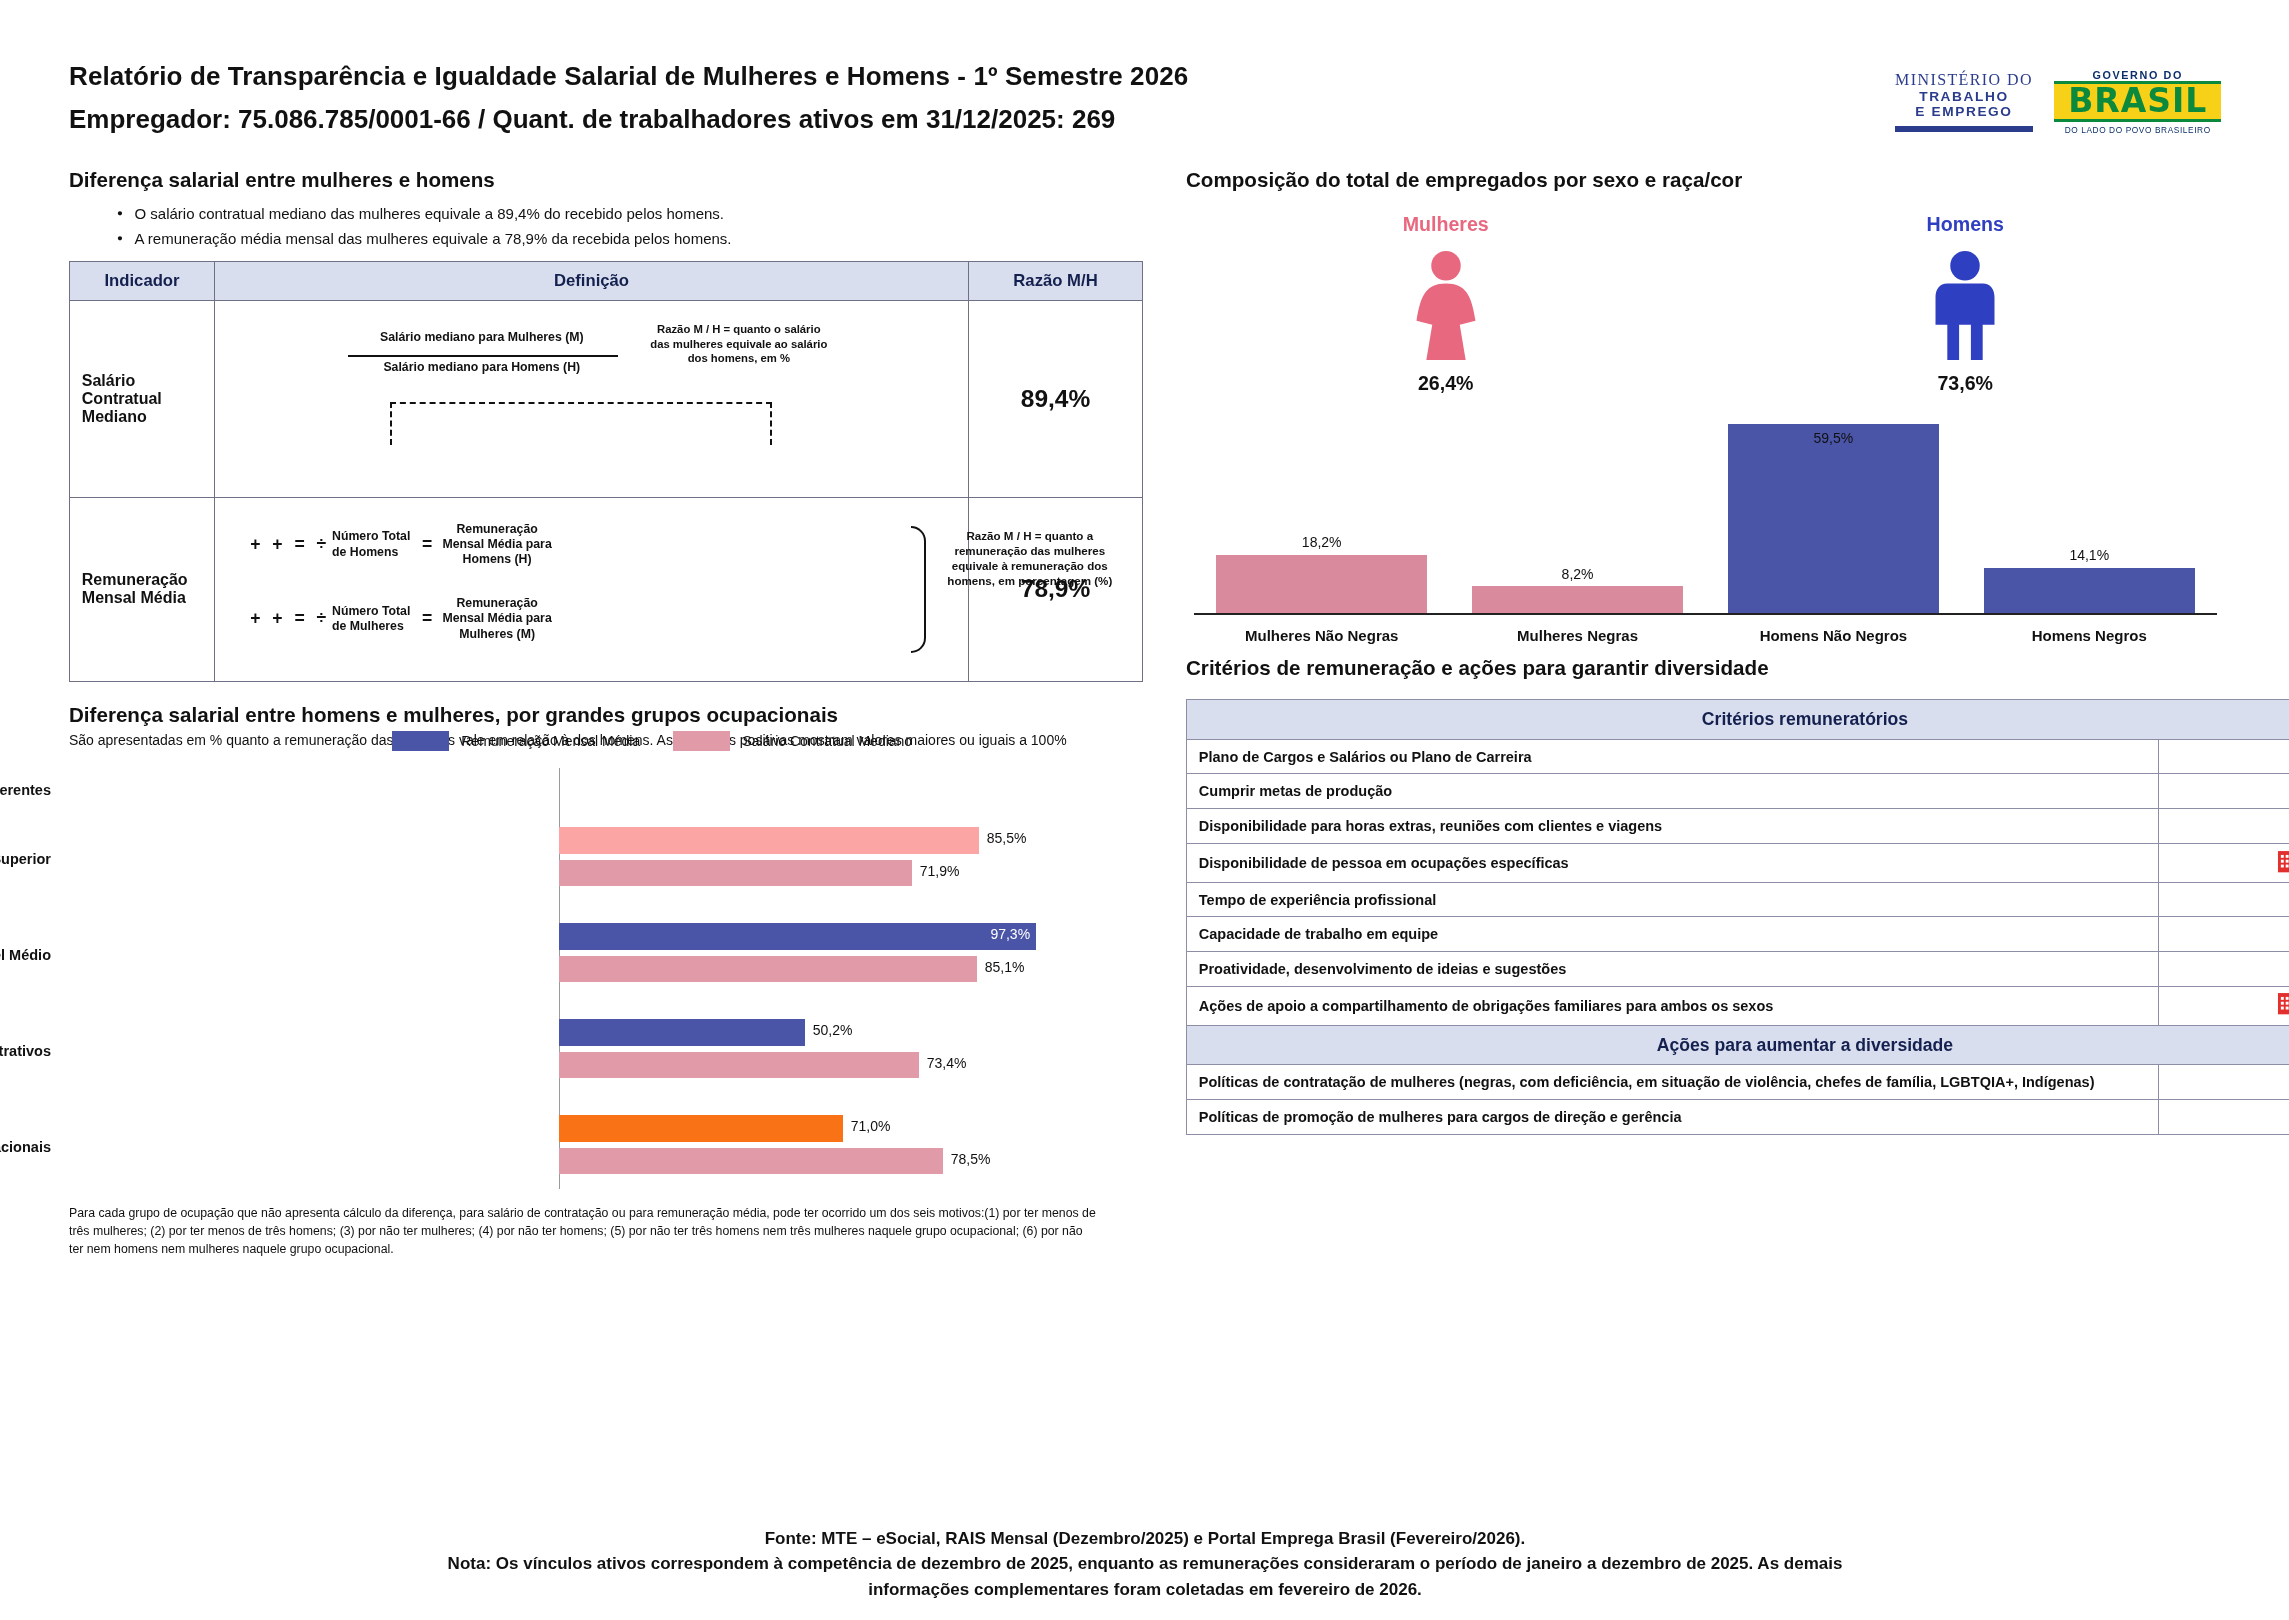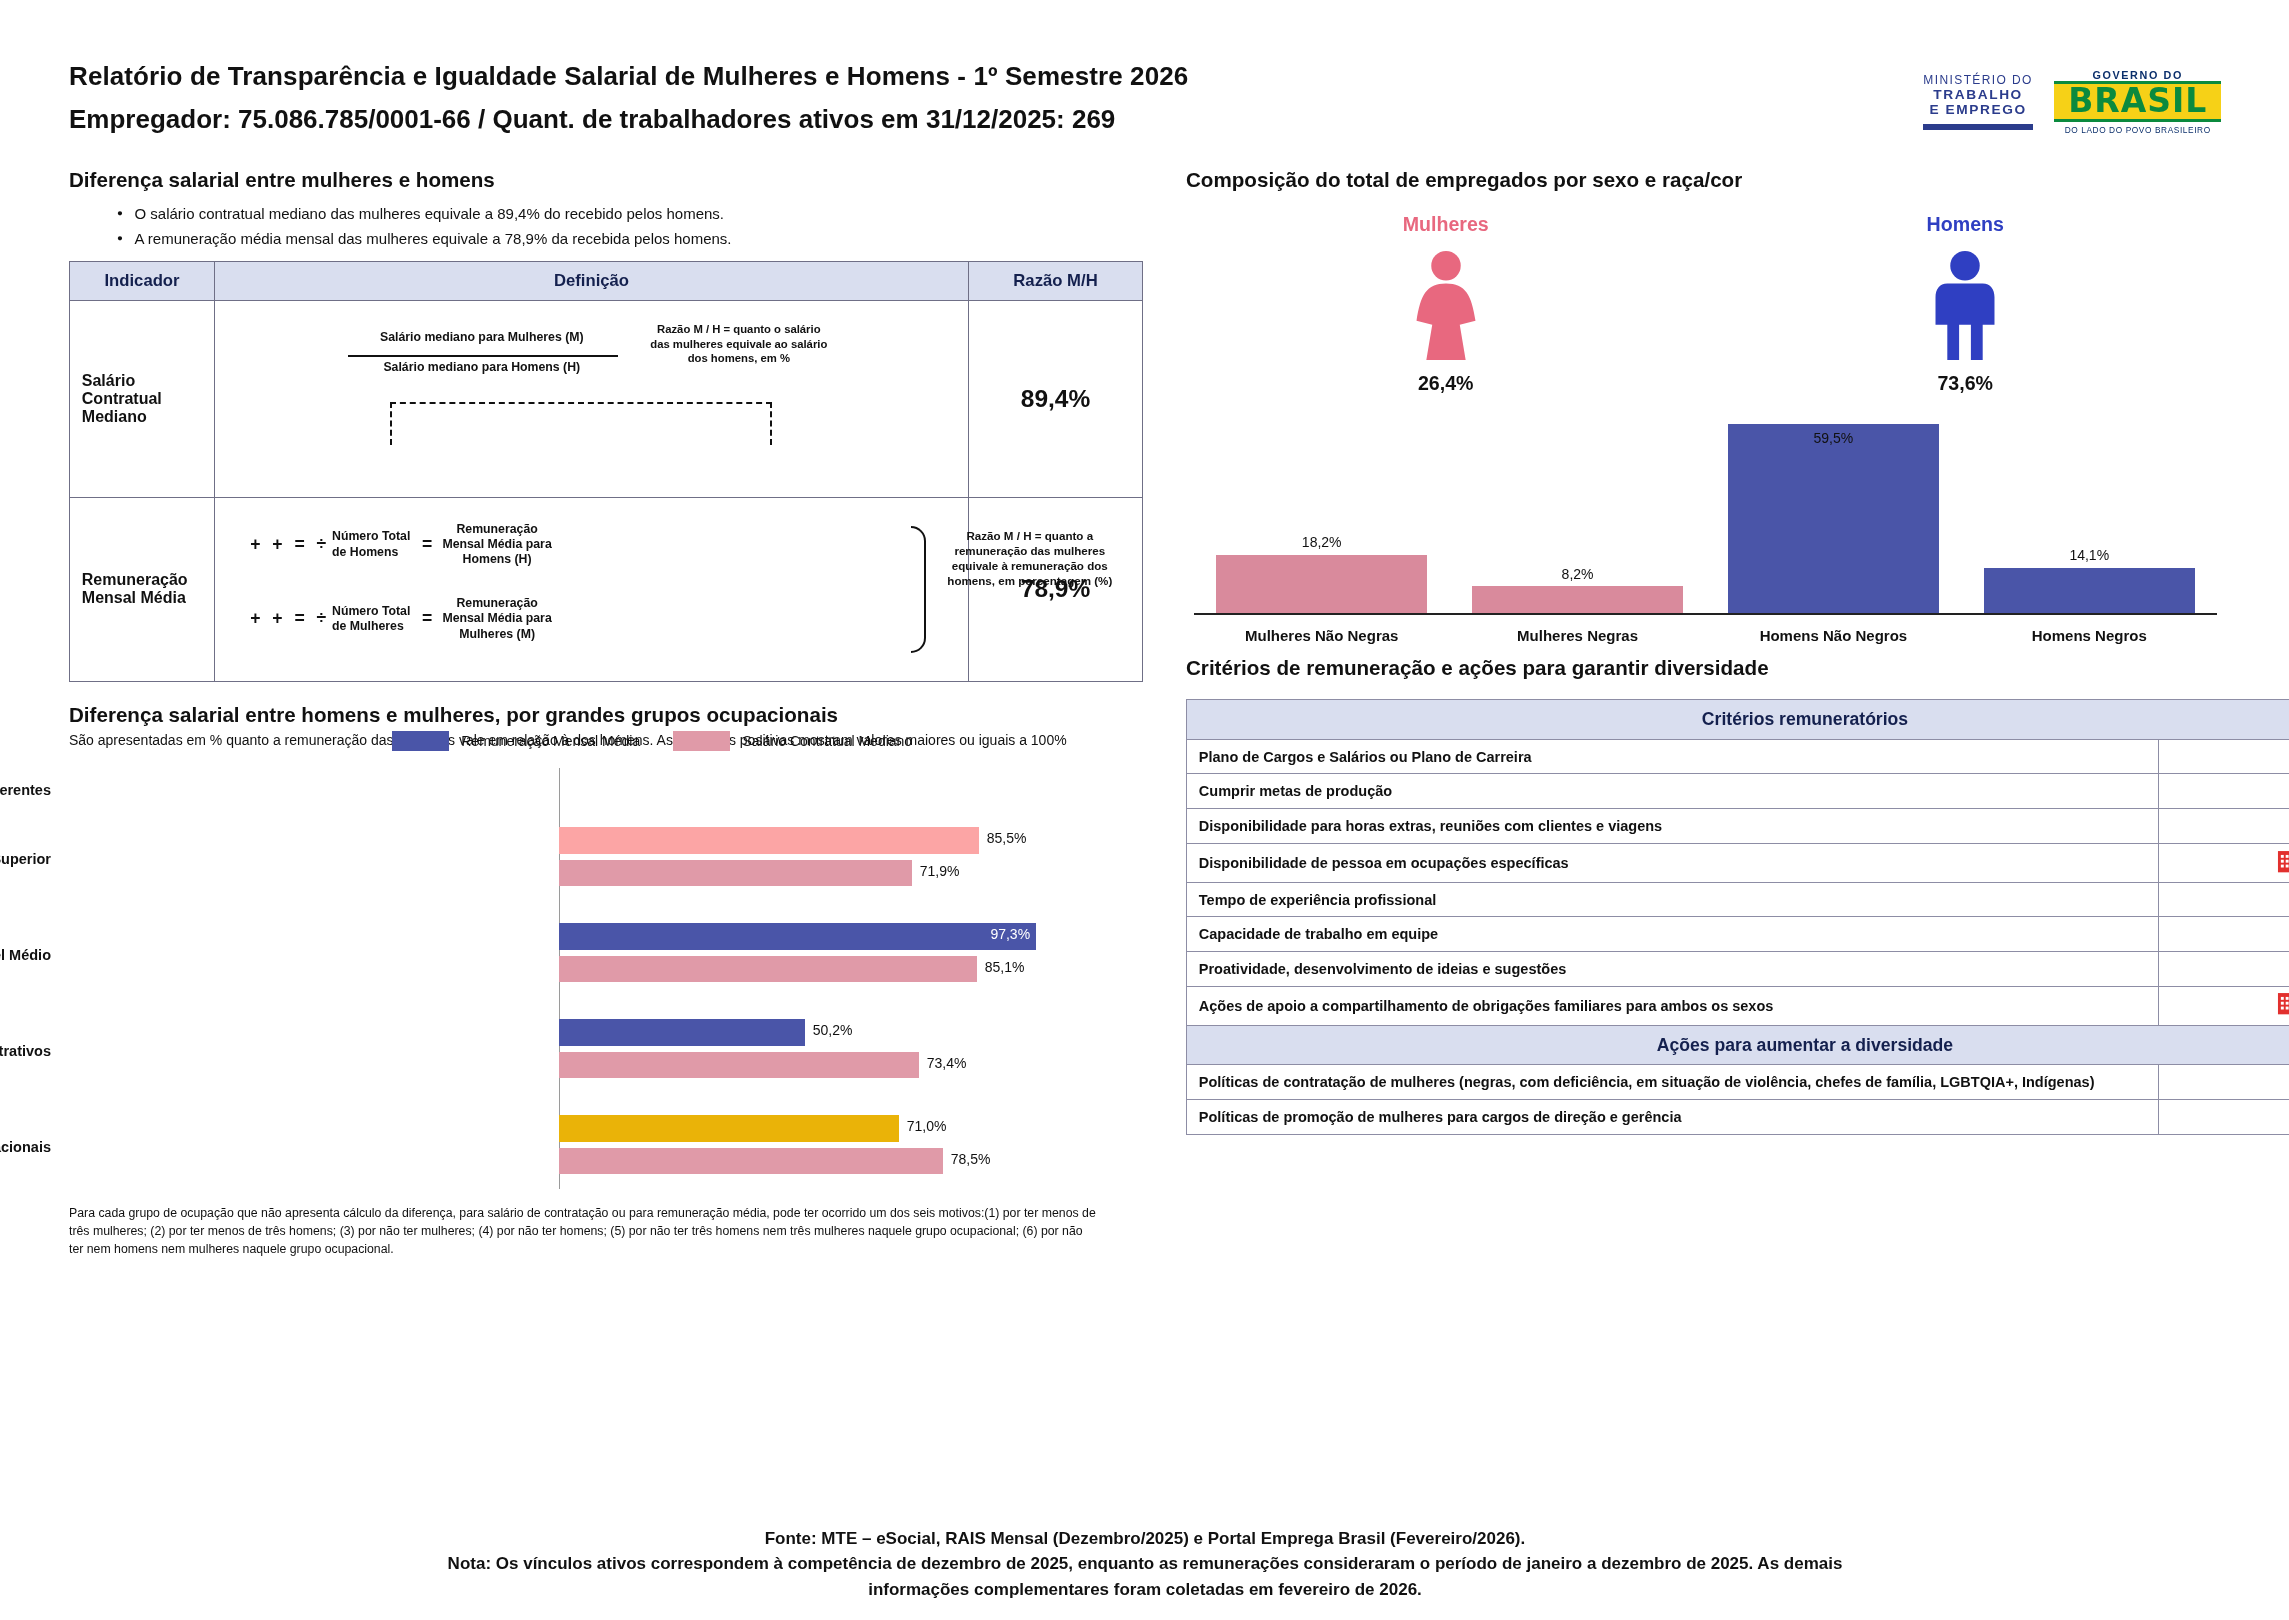--- a/index.html
+++ b/index.html
@@ -15,21 +15,21 @@
   }
   .page { position: relative; width: 2290px; height: 1620px; padding: 0 69px; }
 
   
   .header { position: relative; padding-top: 61px; }
   .title-line1 { font-size: 26px; font-weight: bold; color: #111; letter-spacing: 0.1px; }
   .title-line2 { font-size: 26px; font-weight: bold; color: #111; margin-top: 11.8px; }
   .logos { position: absolute; right: 0; top: 69px; display: flex; align-items: center; gap: 21.6px; }
   .logo-mte { display: flex; flex-direction: column; align-items: center; justify-content: center;
      border-bottom: 6.9px solid #2b3c8c; padding-bottom: 6.9px; }
-  .logo-mte .l1 { font-size: 12px; letter-spacing: 1.4px; color: #2b3c8c; }
+  .logo-mte .l1 { font-size: 16px; letter-spacing: 1.4px; color: #2b3c8c; font-family: Liberation Serif, serif; }
   .logo-mte .l2 { font-size: 13.7px; letter-spacing: 1.6px; color: #2b3c8c; font-weight: bold; }
   .logo-mte .l3 { font-size: 13.7px; letter-spacing: 1.6px; color: #2b3c8c; font-weight: bold; }
   .logo-gov { display: flex; flex-direction: column; align-items: center; }
   .logo-gov .g1 { font-size: 10.8px; letter-spacing: 1.6px; color: #0b2f6b; font-weight: bold; }
   .logo-gov .g2 { font-size: 33px; font-weight: bold; letter-spacing: 1px;
      background: #f6d117; color: #0b8a3e; padding: 0 13.7px; line-height: 1.05;
      border-top: 3.9px solid #0b8a3e; border-bottom: 3.9px solid #0b8a3e; font-family: "DejaVu Sans", sans-serif;}
   .logo-gov .g3 { font-size: 8.3px; letter-spacing: 0.6px; color: #0b2f6b; margin-top: 2.9px; }
 
   
@@ -279,21 +279,21 @@
             </div>
             <div class="occ-bar" style="width:360px; background:#e09aa8;">
               <span class="val">73,4%</span>
             </div>
           </div>
         </div>
 
         <div class="occ-group">
           <div class="occ-label" style="top:23.5px;">Trab. em Atividade Operacionais</div>
           <div class="occ-bars">
-            <div class="occ-bar" style="width:340px; background:#eab308;">
+            <div class="occ-bar" style="width:284px; background:#f97316;">
               <span class="val">71,0%</span>
             </div>
             <div class="occ-bar" style="width:384px; background:#e09aa8;">
               <span class="val">78,5%</span>
             </div>
           </div>
         </div>
       </div>
 
       <div class="note">Para cada grupo de ocupação que não apresenta cálculo da diferença, para salário de contratação ou para remuneração média, pode ter ocorrido um dos seis motivos:(1) por ter menos de três mulheres; (2) por ter menos de três homens; (3) por não ter mulheres; (4) por não ter homens; (5) por não ter três homens nem três mulheres naquele grupo ocupacional; (6) por não ter nem homens nem mulheres naquele grupo ocupacional.</div>

